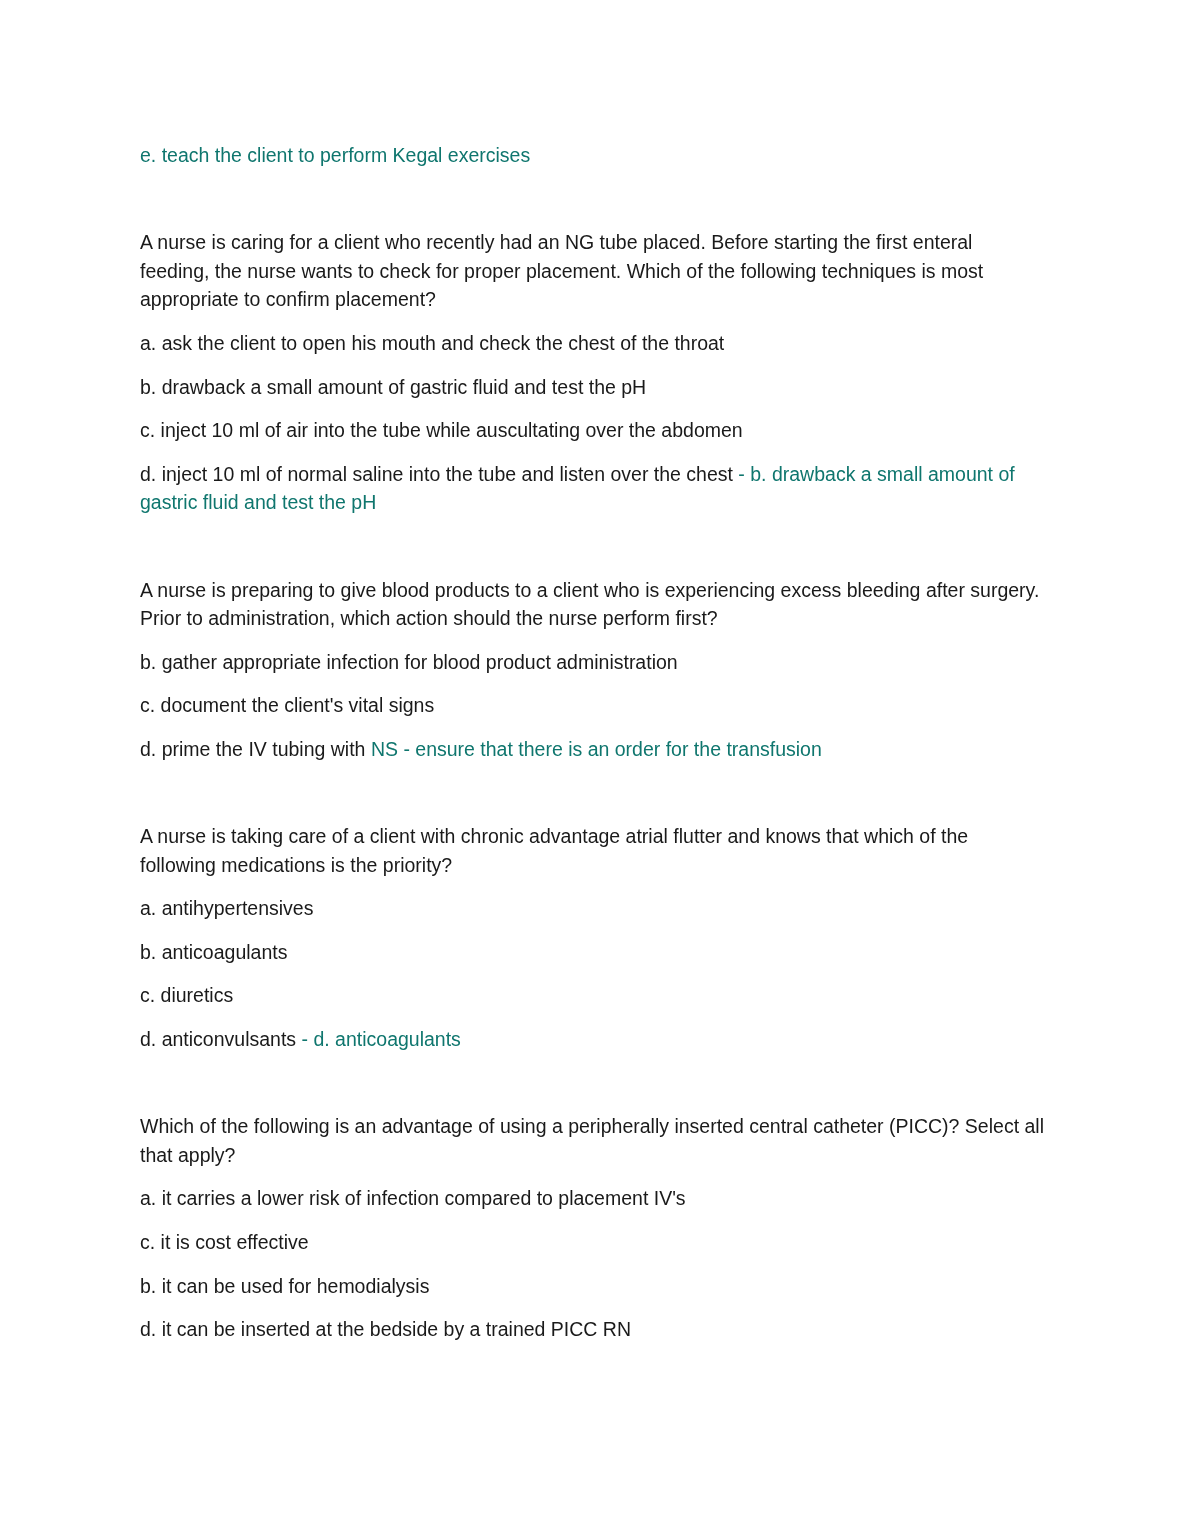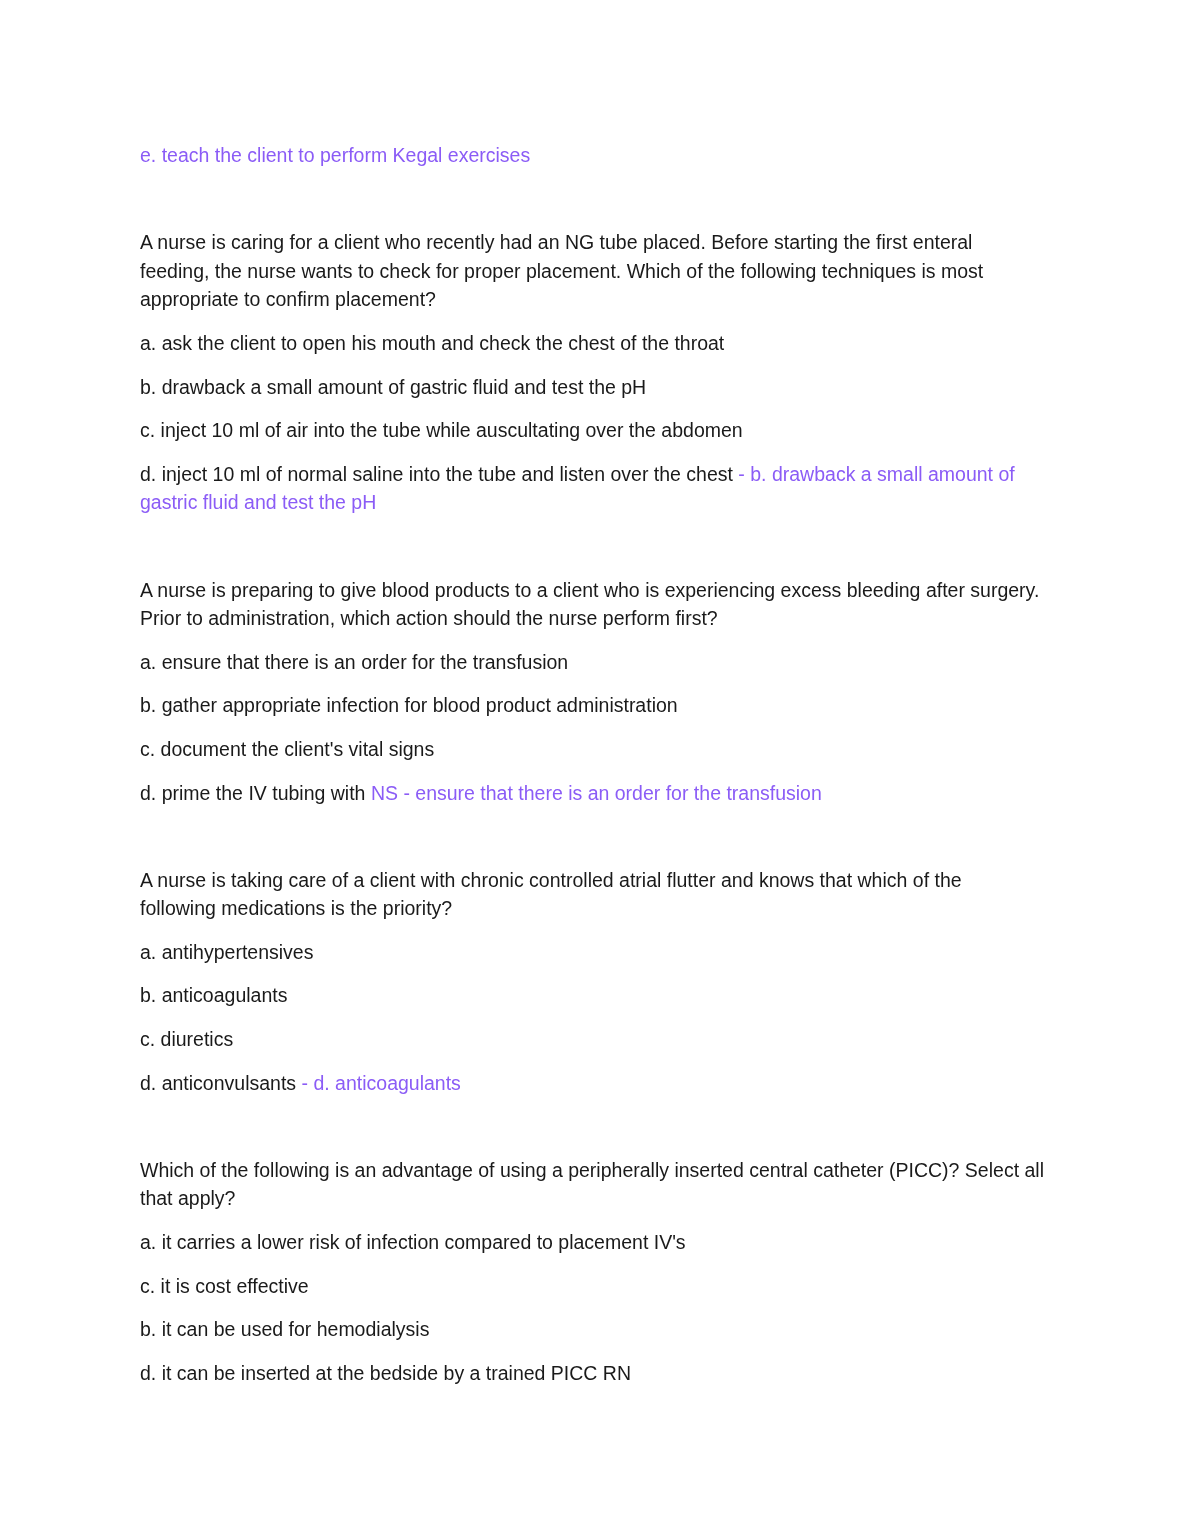--- a/index.html
+++ b/index.html
@@ -21,21 +21,21 @@
     left: 140px;
     width: 935px;
     font-size: 19.5px;
     line-height: 28.6px;
   }
   .doc p {
     margin: 0 0 15px 0;
     white-space: pre;
   }
   .ans {
-    color: #8b5cf6;
+    color: #0f766e;
   }
   .spacer {
     height: 43.6px;
   }
 </style>
 </head>
 <body>
 
 <main class="doc">
 
@@ -52,30 +52,29 @@
     <p>c. inject 10 ml of air into the tube while auscultating over the abdomen</p>
     <p><span>d. inject 10 ml of normal saline into the tube and listen over the chest </span><span class="ans">- b. drawback a small amount of
 gastric fluid and test the pH</span></p>
   </section>
 
   <div class="spacer"></div>
 
   <section>
     <p>A nurse is preparing to give blood products to a client who is experiencing excess bleeding after surgery.
 Prior to administration, which action should the nurse perform first?</p>
-    <p>a. ensure that there is an order for the transfusion</p>
     <p>b. gather appropriate infection for blood product administration</p>
     <p>c. document the client's vital signs</p>
     <p><span>d. prime the IV tubing with </span><span class="ans">NS - ensure that there is an order for the transfusion</span></p>
   </section>
 
   <div class="spacer"></div>
 
   <section>
-    <p>A nurse is taking care of a client with chronic controlled atrial flutter and knows that which of the
+    <p>A nurse is taking care of a client with chronic advantage atrial flutter and knows that which of the
 following medications is the priority?</p>
     <p>a. antihypertensives</p>
     <p>b. anticoagulants</p>
     <p>c. diuretics</p>
     <p><span>d. anticonvulsants </span><span class="ans">- d. anticoagulants</span></p>
   </section>
 
   <div class="spacer"></div>
 
   <section>

